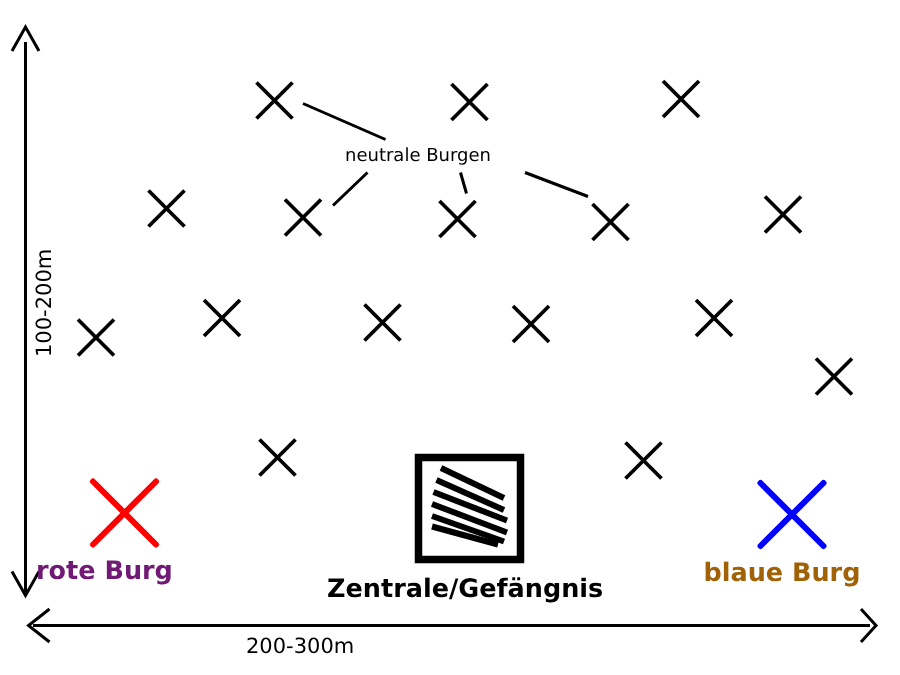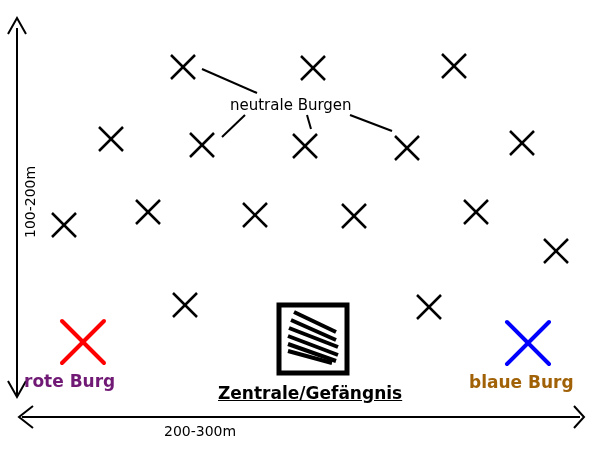--- a/index.html
+++ b/index.html
@@ -1,23 +1,23 @@
 <!DOCTYPE html>
 <html><head>
   <meta charset="utf-8">
   <style>
     html, body { margin: 0; padding: 0; background: #ffffff; }
     body { width: 600px; height: 450px; position: relative; overflow: hidden; font-family: "DejaVu Sans", sans-serif; }
     #canvas { position: absolute; left: 0; top: 0; width: 600px; height: 450px; }
     .lbl { position: absolute; white-space: nowrap; }
-    .neutral-label { font-size: 15px; color: #000; }
+    .neutral-label { font-size: 12px; color: #000; }
     .axis-label { font-size: 14px; color: #000; }
     .vlabel { transform: rotate(-90deg); transform-origin: left top; }
     .castle-label { font-weight: bold; font-size: 17px; }
-    .center-label { font-weight: bold; font-size: 17px; color: #000; text-decoration: underline; }
+    .center-label { font-weight: bold; font-size: 17px; color: #000; }
   </style>
 </head>
 <body>
 
 <svg id="canvas" width="600" height="450" viewBox="0 0 600 450" xmlns="http://www.w3.org/2000/svg">
 
   <g stroke="#000" stroke-width="2" fill="none">
     <line x1="17" y1="28" x2="17" y2="395"></line>
     <polyline points="8,34 17,18 26,34"></polyline>
     <polyline points="8,381 17,397 26,381"></polyline>

